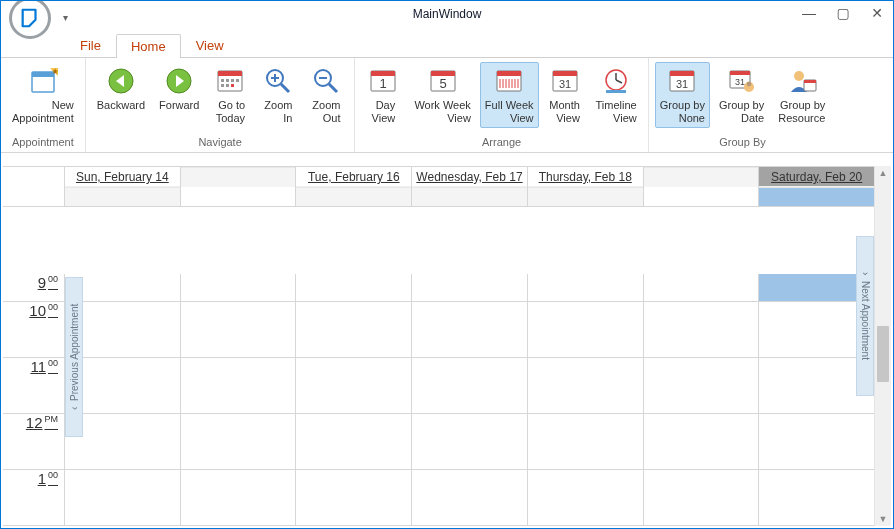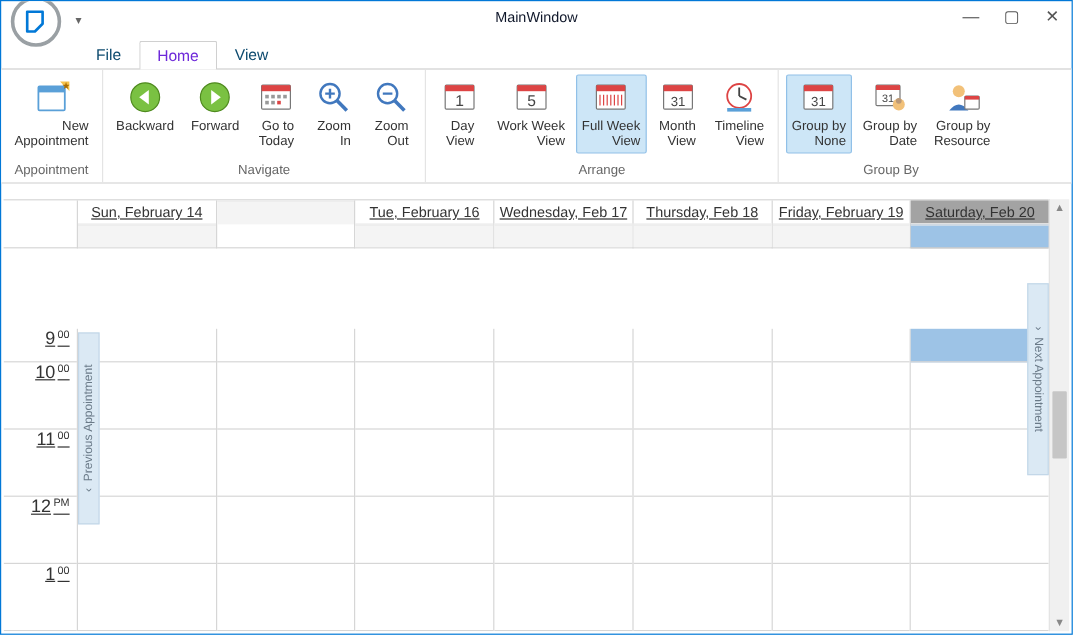--- a/index.html
+++ b/index.html
@@ -10,22 +10,22 @@
   .titlebar { height: 28px; display: flex; align-items: center; position: relative; }
   .app-logo { width: 42px; height: 42px; border-radius: 50%; border: 3px solid #9aa0a4; margin: 6px 6px 0 8px; display: flex; align-items: center; justify-content: center; color: #0178d7; background: #fff; position: relative; }
   .app-logo svg { width: 22px; height: 22px; }
   .qat-dropdown { margin-left: 6px; margin-top: 4px; color: #666; font-size: 10px; }
   .title-text { position: absolute; left: 0; right: 0; text-align: center; font-size: 12px; color: #0f172a; pointer-events: none; top: 6px; }
   .win-controls { position: absolute; right: 6px; top: 4px; display: flex; gap: 14px; color: #555; }
   .win-controls span { width: 20px; text-align: center; cursor: default; font-size: 14px; }
 
   
   .tabs { margin-left: 64px; height: 28px; display: flex; align-items: flex-end; padding-top: 6px; }
-  .tab { padding: 4px 14px 4px 14px; font-size: 13px; color: #0c4a6e; border: 1px solid transparent; border-bottom: none; cursor: default; }
-  .tab.active { border-color: #d0d0d0; background: #fff; color: #6d28d9; border-top-left-radius: 2px; border-top-right-radius: 2px; position: relative; top: 1px; }
+  .tab { padding: 4px 14px 4px 14px; font-size: 13px; color: #c2410c; border: 1px solid transparent; border-bottom: none; cursor: default; }
+  .tab.active { border-color: #d0d0d0; background: #fff; color: #c2410c; border-top-left-radius: 2px; border-top-right-radius: 2px; position: relative; top: 1px; }
 
   
   .ribbon { display: flex; border-top: 1px solid #d0d0d0; border-bottom: 1px solid #d6d6d6; background: #fff; height: 96px; }
   .ribbon-group { display: flex; flex-direction: column; align-items: center; padding: 4px 6px 2px 6px; border-right: 1px solid #e4e4e4; }
   .ribbon-group.last { border-right: none; }
   .ribbon-row { display: flex; gap: 4px; flex: 1; align-items: flex-start; }
   .ribbon-btn { display: flex; flex-direction: column; align-items: center; justify-content: flex-start; padding: 2px 4px 2px 4px; border: 1px solid transparent; border-radius: 2px; cursor: default; min-width: 44px; }
   .ribbon-btn.selected { background: #cde6f7; border-color: #91c0e8; }
   .ribbon-btn .icon { width: 32px; height: 32px; display: flex; align-items: center; justify-content: center; margin-bottom: 2px; }
   .ribbon-btn .lbl { font-size: 11px; text-align: right; line-height: 13px; min-height: 26px; display: flex; align-items: flex-start; justify-content: center; white-space: pre-line; }
@@ -311,21 +311,20 @@
         </div>
         <div class="day-head">
           <div class="top">Wednesday, Feb 17</div>
           <div class="allrow"></div>
         </div>
         <div class="day-head">
           <div class="top">Thursday, Feb 18</div>
           <div class="allrow"></div>
         </div>
         <div class="day-head">
-          <div class="top">Friday, February 19</div>
           <div class="allrow"></div>
         </div>
         <div class="day-head today">
           <div class="top">Saturday, Feb 20</div>
           <div class="allrow"></div>
         </div>
       </div>
     <div class="cal-body">
       <div class="cal-body-inner">
         <div class="time-gutter">

